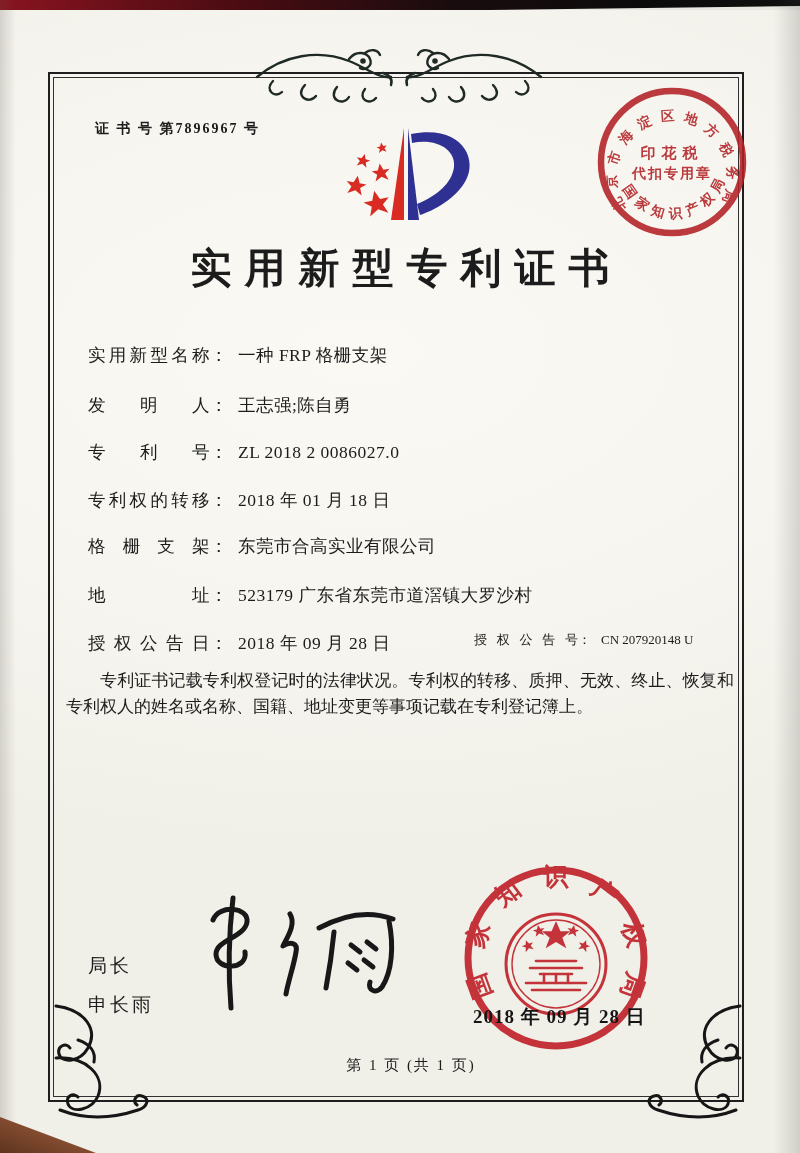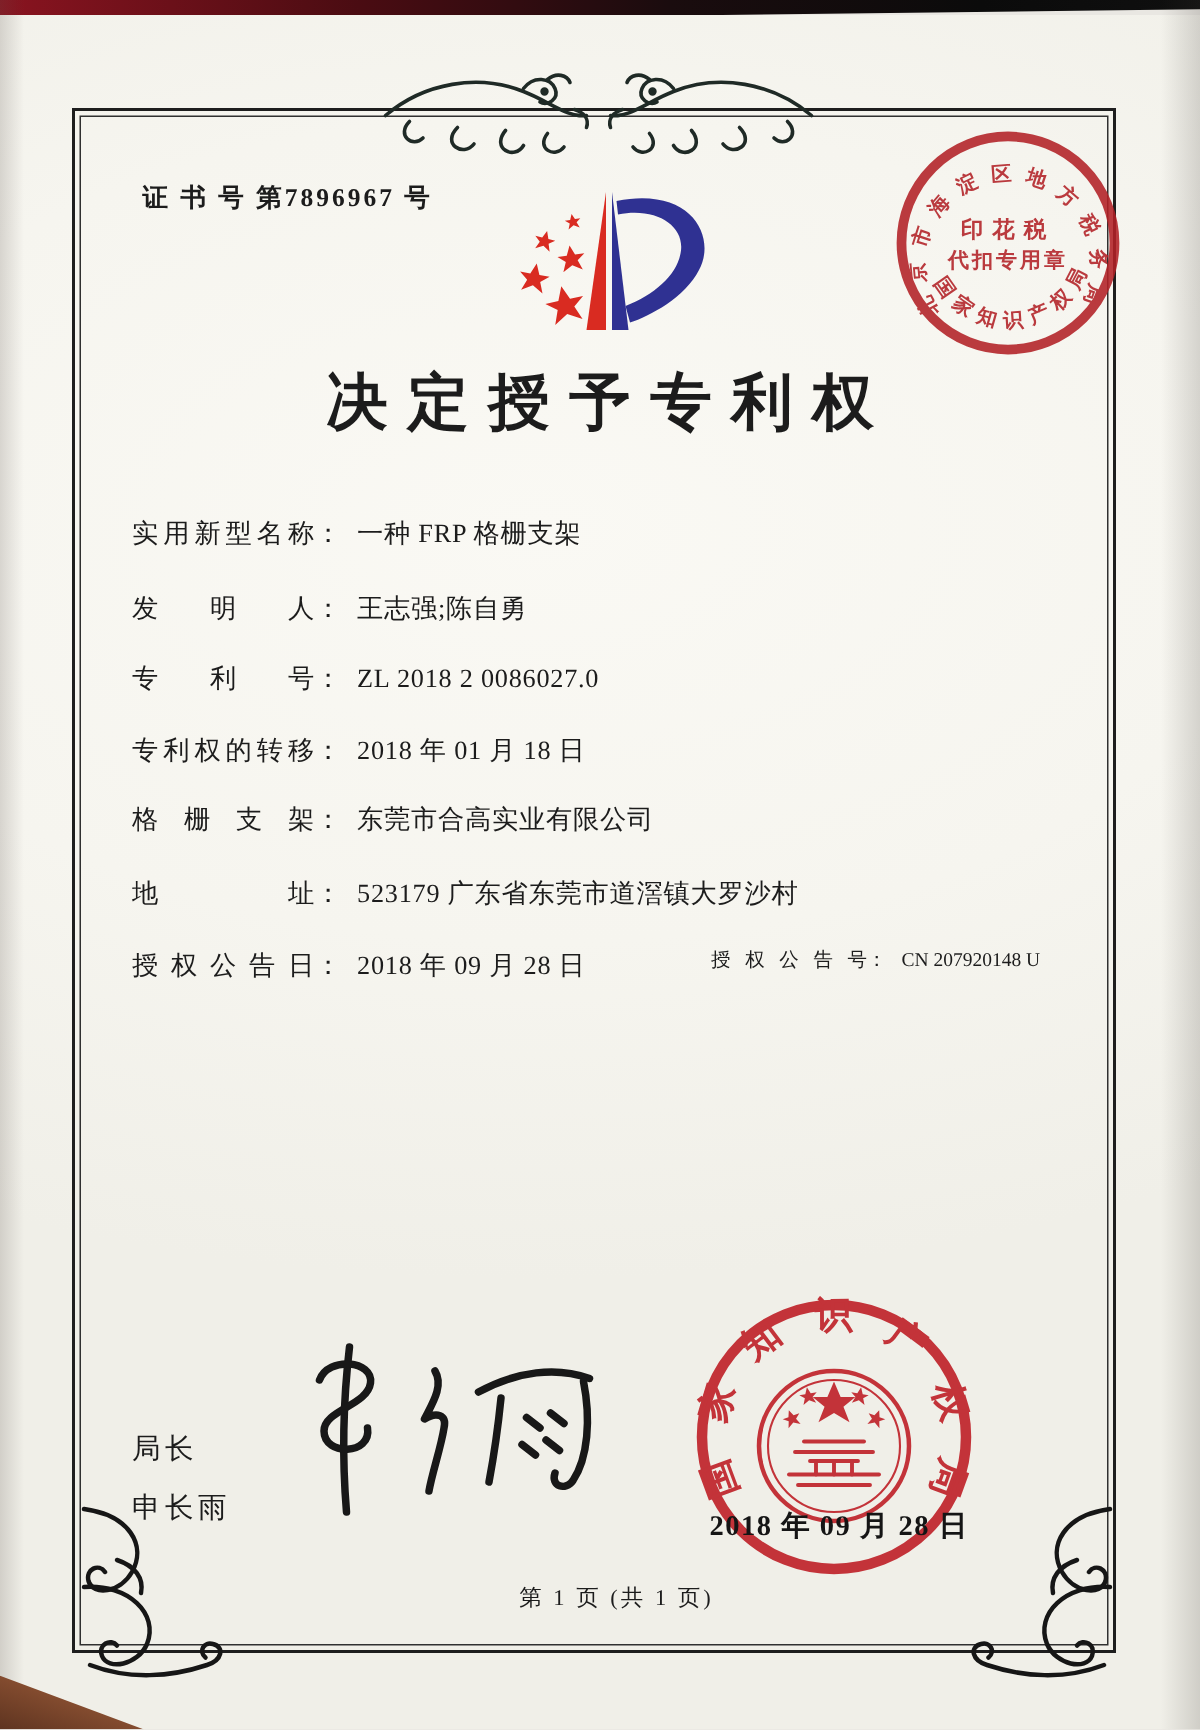--- a/index.html
+++ b/index.html
@@ -24,21 +24,21 @@
   .table-corner{position:absolute;bottom:0;left:0;width:96px;height:46px;
     background:linear-gradient(20deg,#5e3420,#9a5a38 70%,#b06a40);
     clip-path:polygon(0 100%,0 22%,100% 100%);}
   
   .frame{position:absolute;left:48px;top:72px;width:692px;height:1026px;
     border:2.5px solid #1e1e1e;}
   .frame-inner{position:absolute;left:3px;top:3px;right:3px;bottom:3px;border:1px solid #303030;}
   .ornament{position:absolute;}
   
   .abs{position:absolute;}
-  .certno{left:95px;top:120px;font-size:17px;letter-spacing:2px;font-weight:bold;}
+  .certno{left:95px;top:120px;font-size:14px;letter-spacing:2px;font-weight:bold;}
   .title{left:0;top:241px;width:800px;text-align:center;font-size:41px;font-weight:bold;
     letter-spacing:13px;text-indent:13px;}
   .frow{left:88px;font-size:17.5px;letter-spacing:0.5px;white-space:nowrap;}
   .flabel{display:inline-block;width:122px;text-align:justify;text-align-last:justify;
     -moz-text-align-last:justify;vertical-align:bottom;}
   .fcolon{display:inline-block;margin-right:10px;}
   .frow-right{left:474px;font-size:13px;white-space:nowrap;}
   .frow-right .flabel{width:104px;}
   .paras{left:66px;top:668px;width:668px;font-size:17px;line-height:26px;
     text-align:justify;}
@@ -121,21 +121,21 @@
     <use href="#star" transform="translate(48,45) scale(0.72) rotate(14)"></use>
     <use href="#star" transform="translate(67,32) scale(0.55) rotate(-10)"></use>
     <polygon points="89,12 89,104 76,104"></polygon>
   </g>
   <g fill="#2f3192">
     <polygon points="93,12 104,104 93,104"></polygon>
     <path d="M96,18 C146,8 163,42 151,64 C142,82 118,95 105,99 L102,88 C122,80 137,67 139,51 C141,34 122,22 97,27 Z"></path>
   </g>
 </svg>
 
-<div class="abs title">决定授予专利权</div>
+<div class="abs title">实用新型专利证书</div>
 
 <div class="abs frow" style="top:343px">
   <span class="flabel">实用新型名称</span><span class="fcolon">：</span><span class="fvalue">一种 FRP 格栅支架</span>
 </div>
 <div class="abs frow" style="top:393px">
   <span class="flabel">发明人</span><span class="fcolon">：</span><span class="fvalue">王志强;陈自勇</span>
 </div>
 <div class="abs frow" style="top:440px">
   <span class="flabel">专利号</span><span class="fcolon">：</span><span class="fvalue">ZL 2018 2 0086027.0</span>
 </div>
@@ -149,20 +149,21 @@
   <span class="flabel">地址</span><span class="fcolon">：</span><span class="fvalue">523179 广东省东莞市道滘镇大罗沙村</span>
 </div>
 <div class="abs frow" style="top:631px">
   <span class="flabel">授权公告日</span><span class="fcolon">：</span><span class="fvalue">2018 年 09 月 28 日</span>
 </div>
 <div class="abs frow-right" style="top:631px">
   <span class="flabel">授权公告号</span><span class="fcolon">：</span><span class="fvalue">CN 207920148 U</span>
 </div>
 
 <div class="abs paras">
+  <p>专利证书记载专利权登记时的法律状况。专利权的转移、质押、无效、终止、恢复和专利权人的姓名或名称、国籍、地址变更等事项记载在专利登记簿上。</p>
 </div>
 
 <div class="abs sigtitle">局长</div>
 <div class="abs signame">申长雨</div>
 <svg class="abs" style="left:195px;top:890px;" width="215" height="125" viewBox="0 0 215 125">
   <g stroke="#181818" fill="none" stroke-width="5" stroke-linecap="round" stroke-linejoin="round">
     <path d="M38,8 C34,42 33,82 36,118"></path>
     <path d="M18,30 C24,14 54,17 52,32 C50,47 21,50 21,64 C21,81 53,80 50,62"></path>
     <path d="M95,24 C101,34 93,46 88,56 C96,51 103,53 101,62 C99,75 93,92 91,104"></path>
     <path d="M124,38 C150,24 176,21 198,29"></path>

